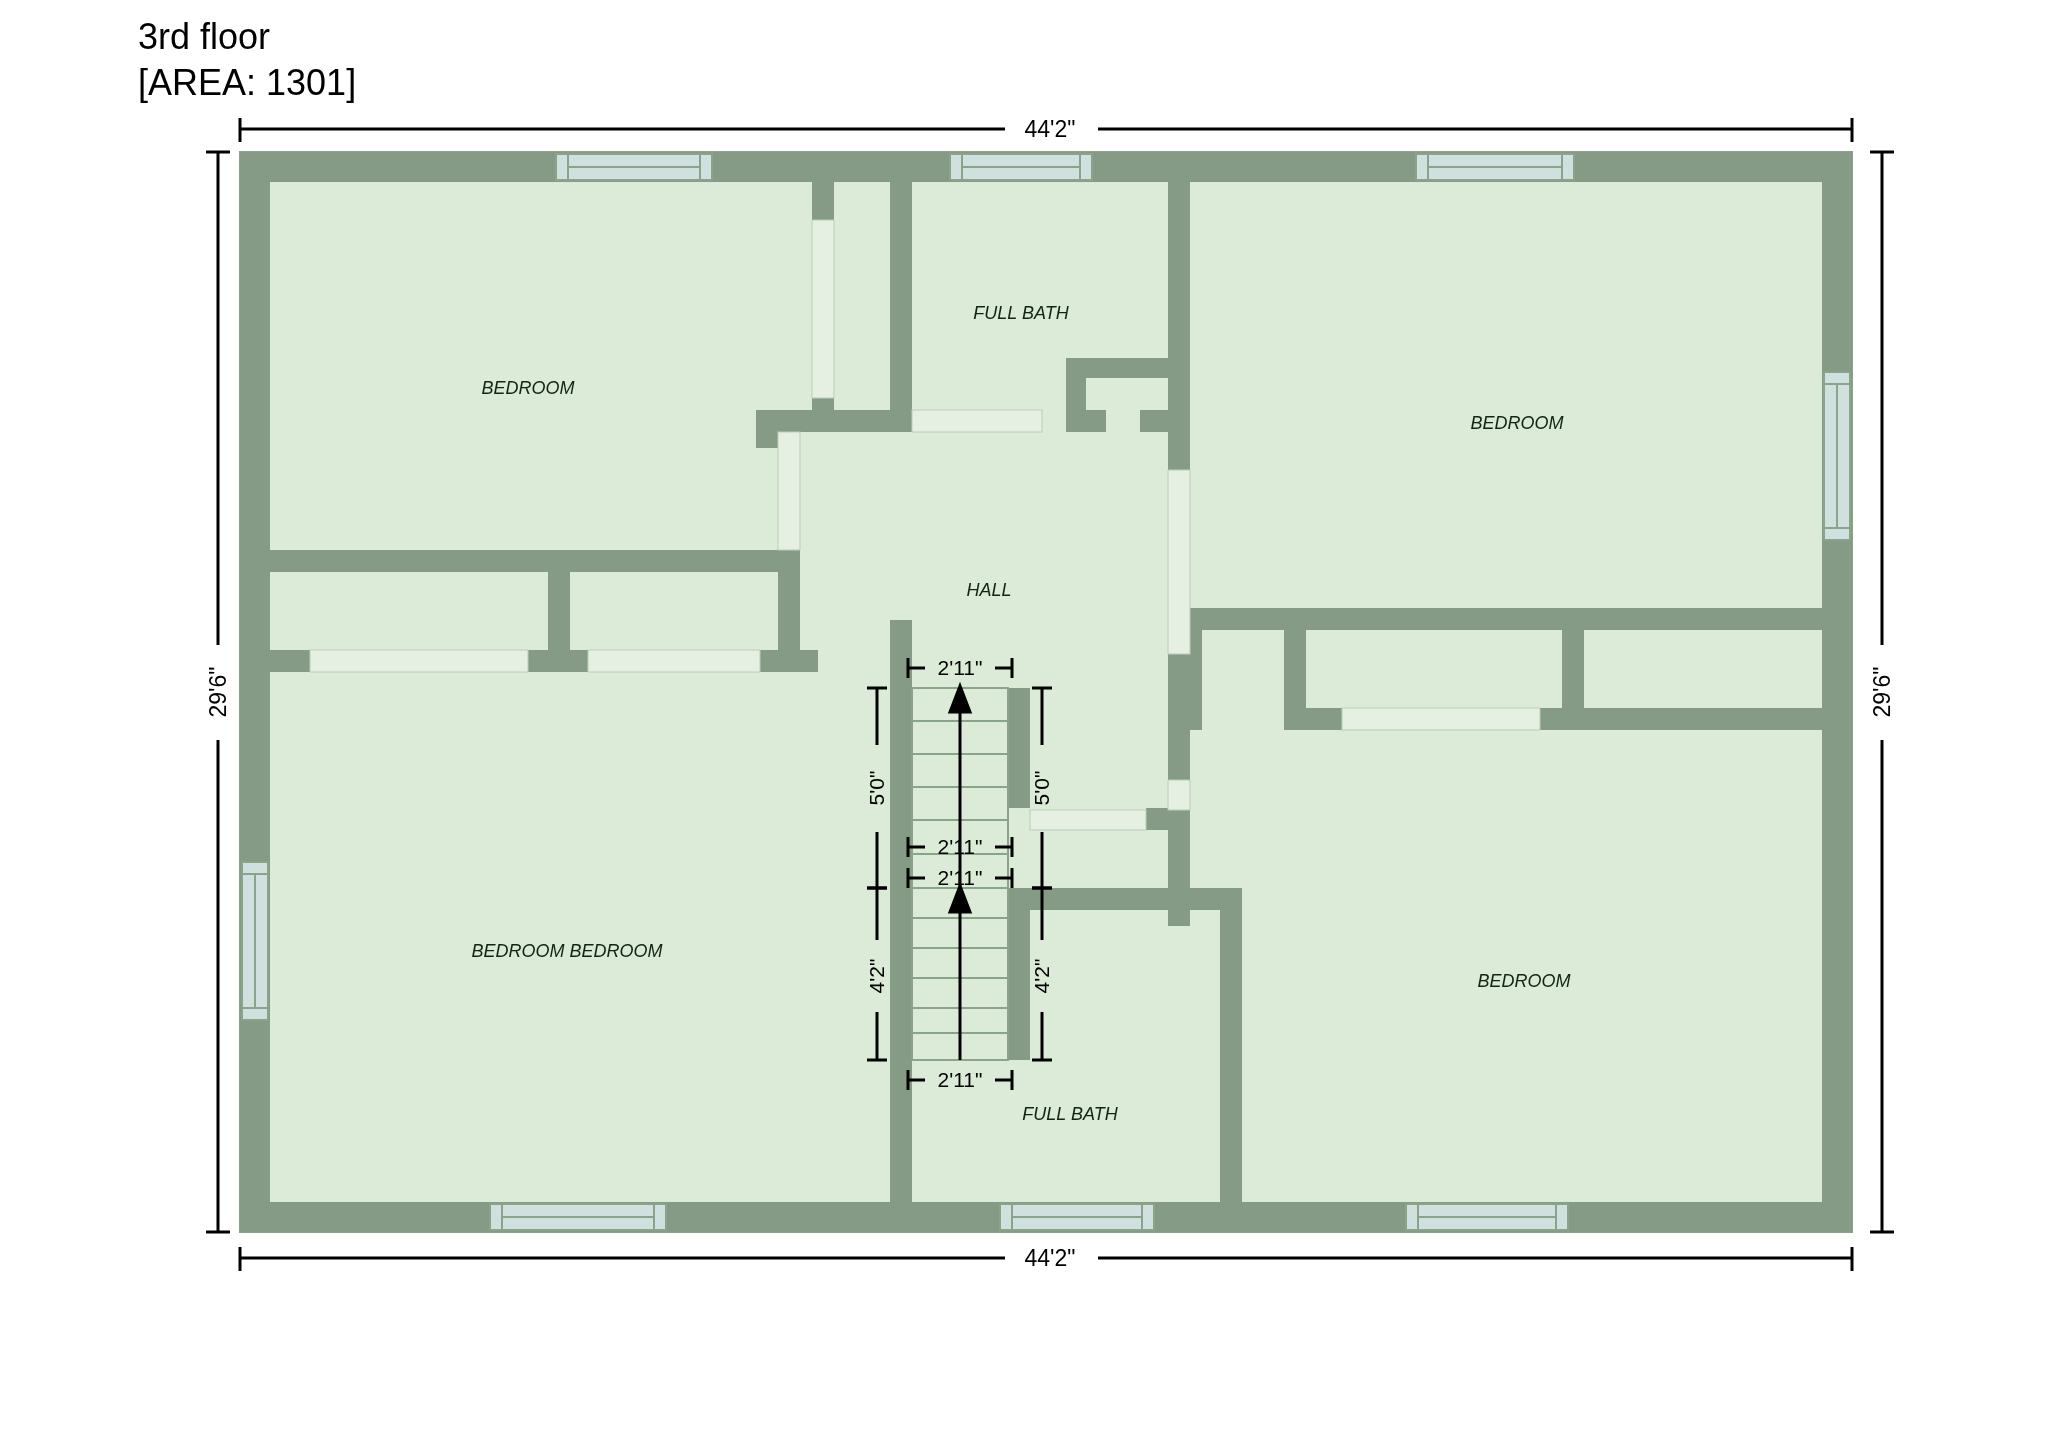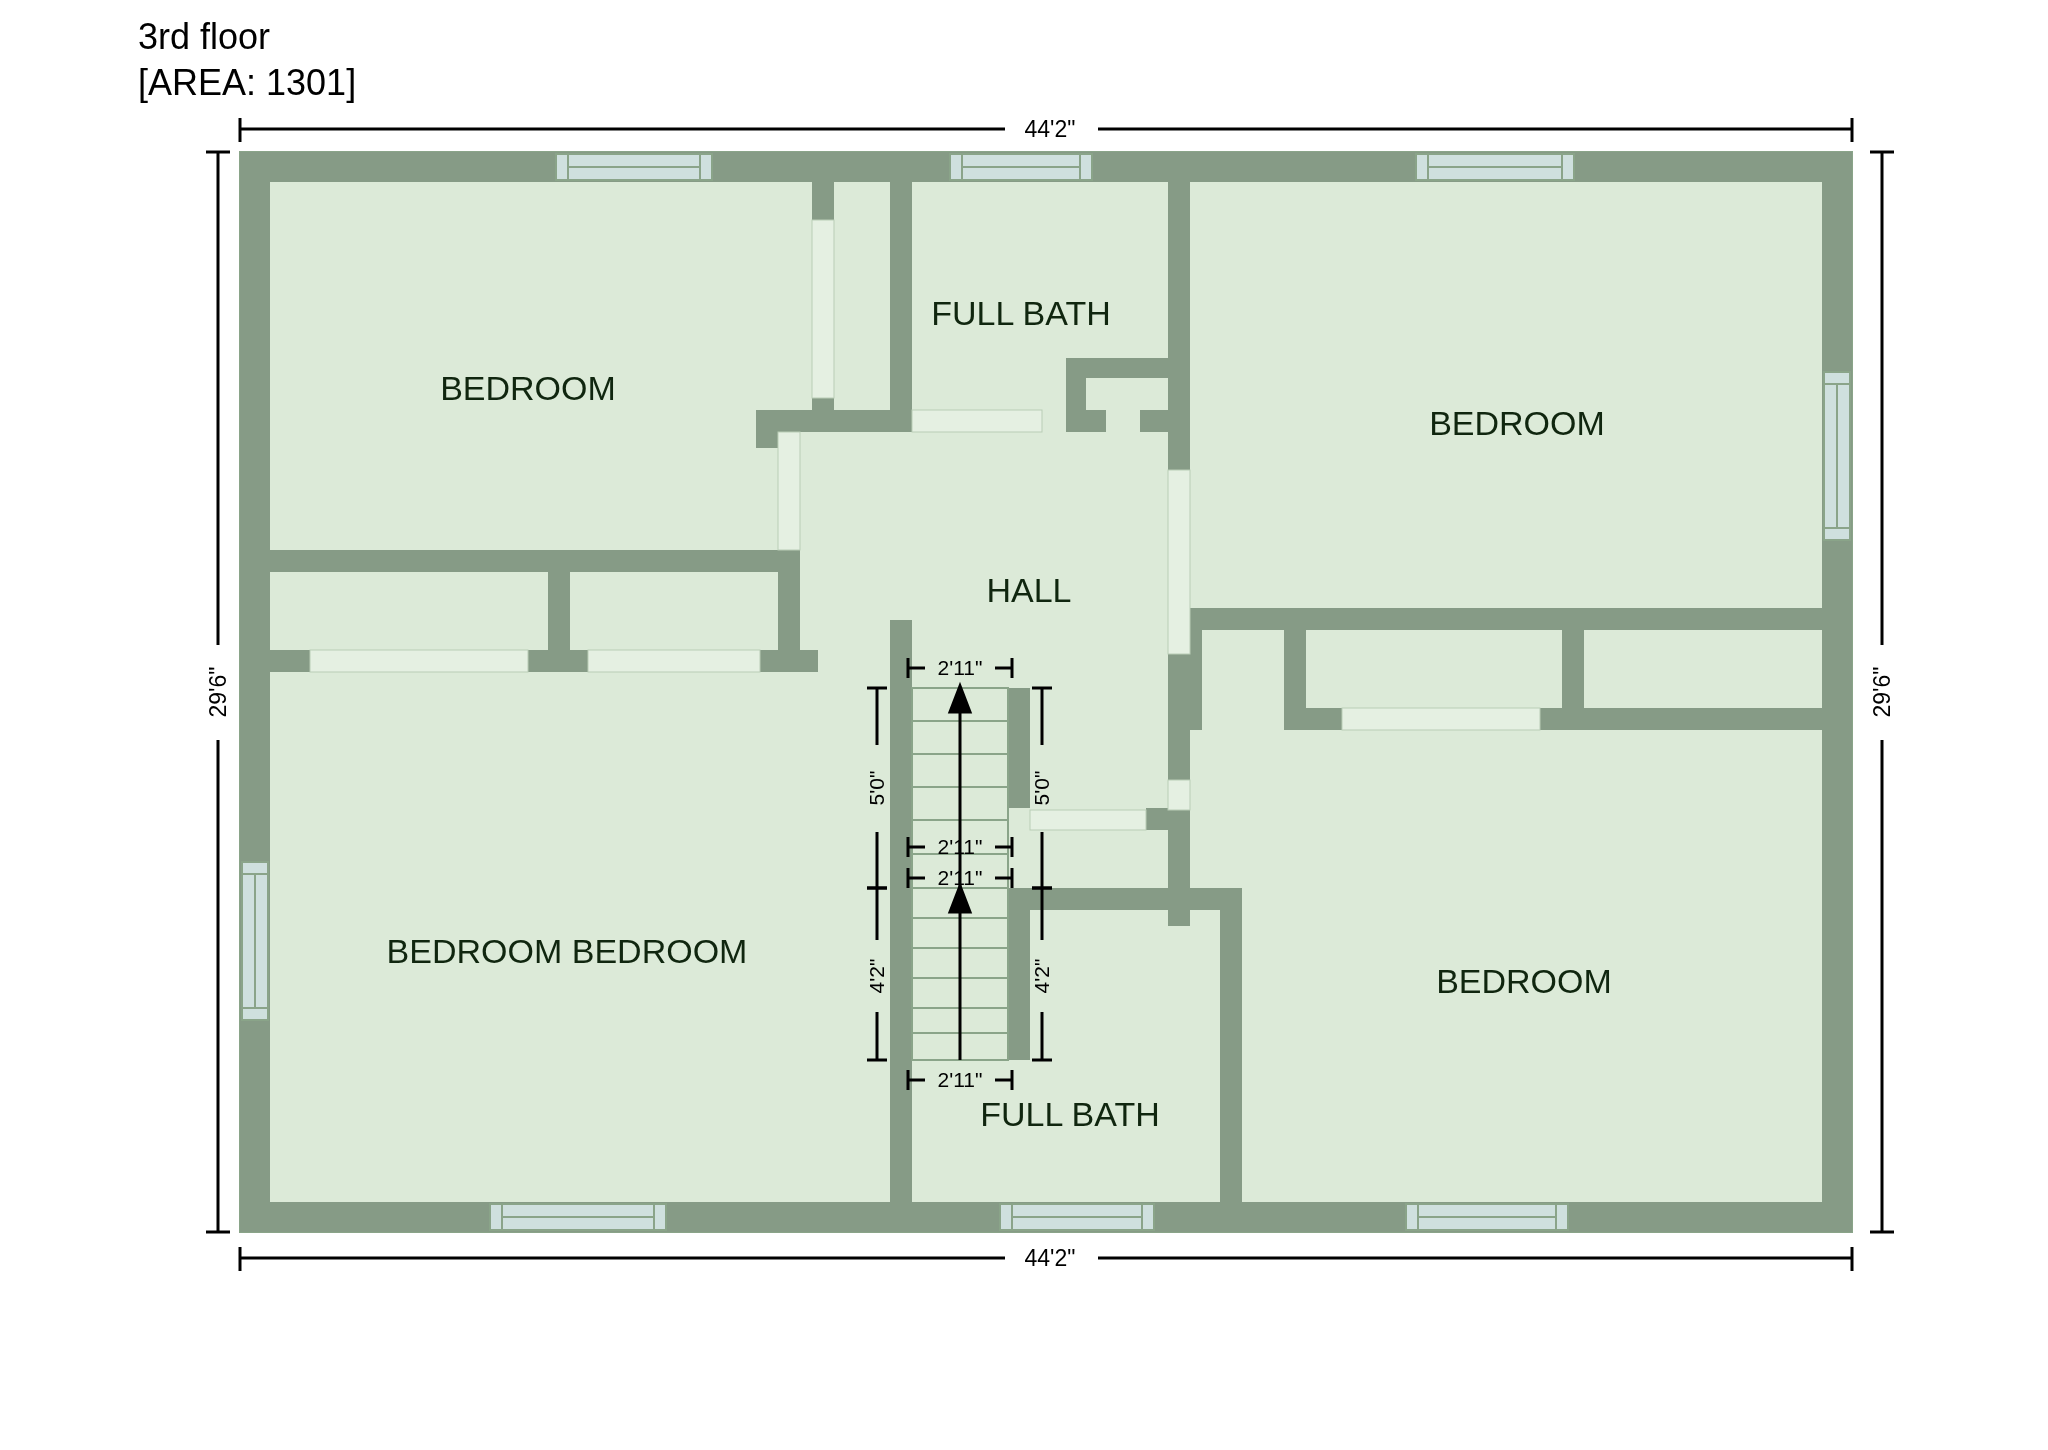--- a/index.html
+++ b/index.html
@@ -47,24 +47,25 @@
     position: absolute;
     font-size: 23px;
     color: #000000;
     white-space: nowrap;
     transform-origin: center center;
   }
   .dim-label.small { font-size: 21px; }
 
   .room-label {
     position: absolute;
-    font-size: 34px;
+    font-size: 18px;
     color: #10260f;
     white-space: nowrap;
     transform: translate(-50%, -50%);
+    font-style: italic;
   }
 </style>
 </head>
 <body>
 
 <div id="title-block">
   <div class="line">3rd floor</div>
   <div class="line">[AREA: 1301]</div>
 </div>
 
@@ -292,21 +293,21 @@
     <line x1="1870" y1="152" x2="1894" y2="152"></line>
     <line x1="1870" y1="1232" x2="1894" y2="1232"></line>
     <line x1="1882" y1="152" x2="1882" y2="645"></line>
     <line x1="1882" y1="740" x2="1882" y2="1232"></line>
   </g>
 </svg>
 
   <div class="room-label" style="left:528px;  top:388px;">BEDROOM</div>
   <div class="room-label" style="left:1021px; top:313px;">FULL BATH</div>
   <div class="room-label" style="left:1517px; top:423px;">BEDROOM</div>
-  <div class="room-label" style="left:989px;  top:590px;margin-left:40px;">HALL</div>
+  <div class="room-label" style="left:989px;  top:590px;">HALL</div>
   <div class="room-label" style="left:567px;  top:951px;">BEDROOM BEDROOM</div>
   <div class="room-label" style="left:1524px; top:981px;">BEDROOM</div>
   <div class="room-label" style="left:1070px; top:1114px;">FULL BATH</div>
 
   <div class="dim-label" style="left:1050px; top:129px;  transform:translate(-50%,-50%);">44'2"</div>
   <div class="dim-label" style="left:1050px; top:1258px; transform:translate(-50%,-50%);">44'2"</div>
   <div class="dim-label" style="left:218px;  top:692px;  transform:translate(-50%,-50%) rotate(-90deg);">29'6"</div>
   <div class="dim-label" style="left:1882px; top:692px;  transform:translate(-50%,-50%) rotate(-90deg);">29'6"</div>
 
   <div class="dim-label small" style="left:960px;  top:668px;  transform:translate(-50%,-50%);">2'11"</div>

